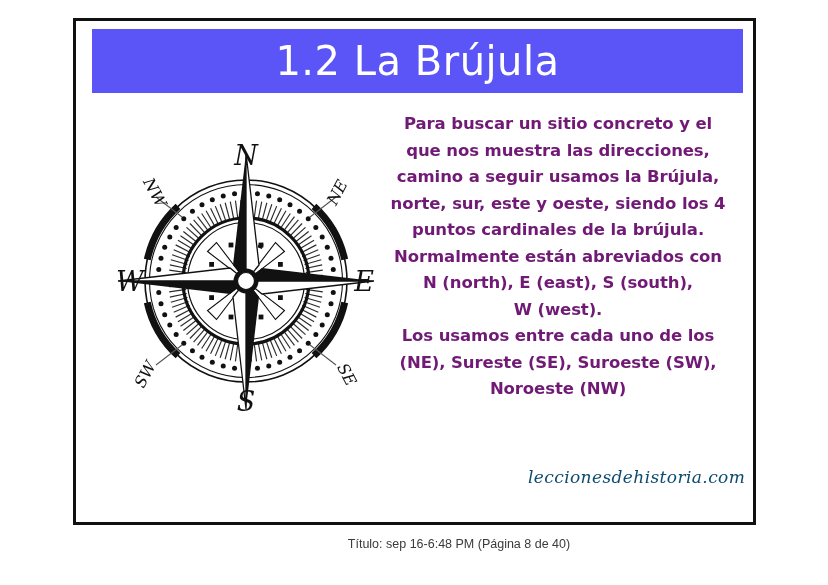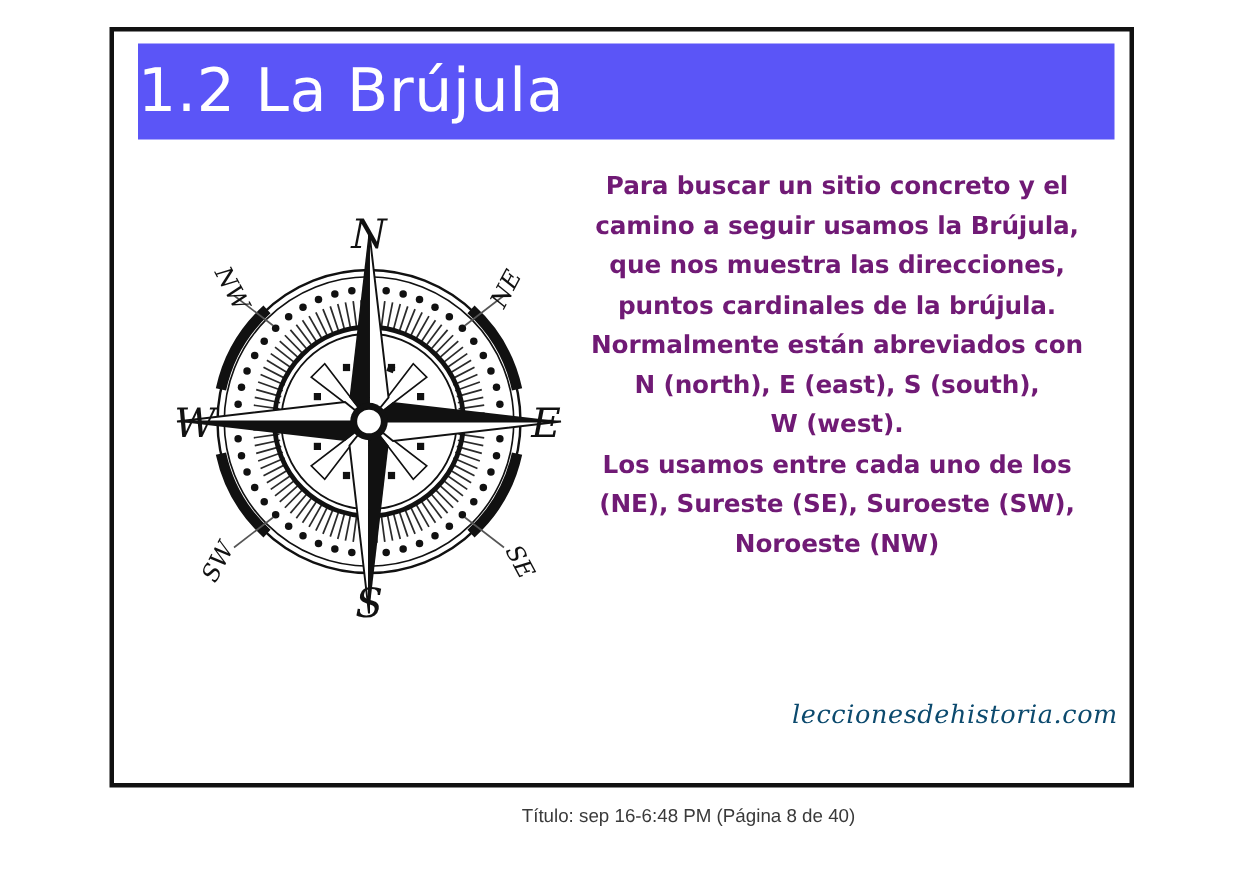--- a/index.html
+++ b/index.html
@@ -30,21 +30,21 @@
   
   #title-band {
     position: absolute;
     left: 16px;
     top: 8px;
     width: 651px;
     height: 64px;
     background: #5b55f7;
     display: flex;
     align-items: center;
-    justify-content: flex-start;
+    justify-content: center;
     box-sizing: border-box;
   }
   #title-text {
     color: #ffffff;
     font-family: "DejaVu Sans", sans-serif;
     font-size: 40px;
     font-weight: 400;
     letter-spacing: 0.5px;
     line-height: 1;
     white-space: nowrap;
@@ -348,22 +348,23 @@
 
       <text class="rose-label rose-label-minor" x="236" y="64" text-anchor="middle" transform="rotate(-62,236,64)">NE</text>
       <text class="rose-label rose-label-minor" x="236" y="246" text-anchor="middle" transform="rotate(62,236,246)">SE</text>
       <text class="rose-label rose-label-minor" x="44" y="246" text-anchor="middle" transform="rotate(-62,44,246)">SW</text>
       <text class="rose-label rose-label-minor" x="44" y="64" text-anchor="middle" transform="rotate(62,44,64)">NW</text>
     </svg>
   </div>
 
   <div id="body-text">
     <span class="ln">Para buscar un sitio concreto y el</span>
+    <span class="ln">que nos muestra las direcciones,</span>
     <span class="ln">camino a seguir usamos la Brújula,</span>
-    <span class="ln">que nos muestra las direcciones,</span>
+    <span class="ln">norte, sur, este y oeste, siendo los 4</span>
     <span class="ln">puntos cardinales de la brújula.</span>
     <span class="ln">Normalmente están abreviados con</span>
     <span class="ln">N (north), E (east), S (south),</span>
     <span class="ln">W (west).</span>
     <span class="ln">Los usamos entre cada uno de los</span>
     <span class="ln">(NE), Sureste (SE), Suroeste (SW),</span>
     <span class="ln">Noroeste (NW)</span>
   </div>
 
   <div id="watermark">leccionesdehistoria.com</div>

